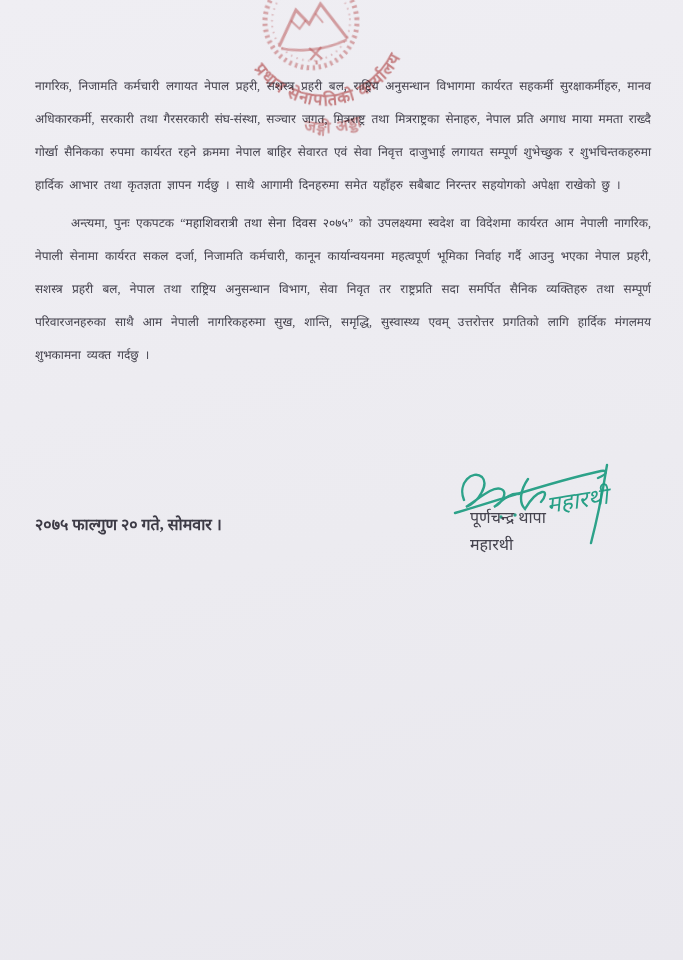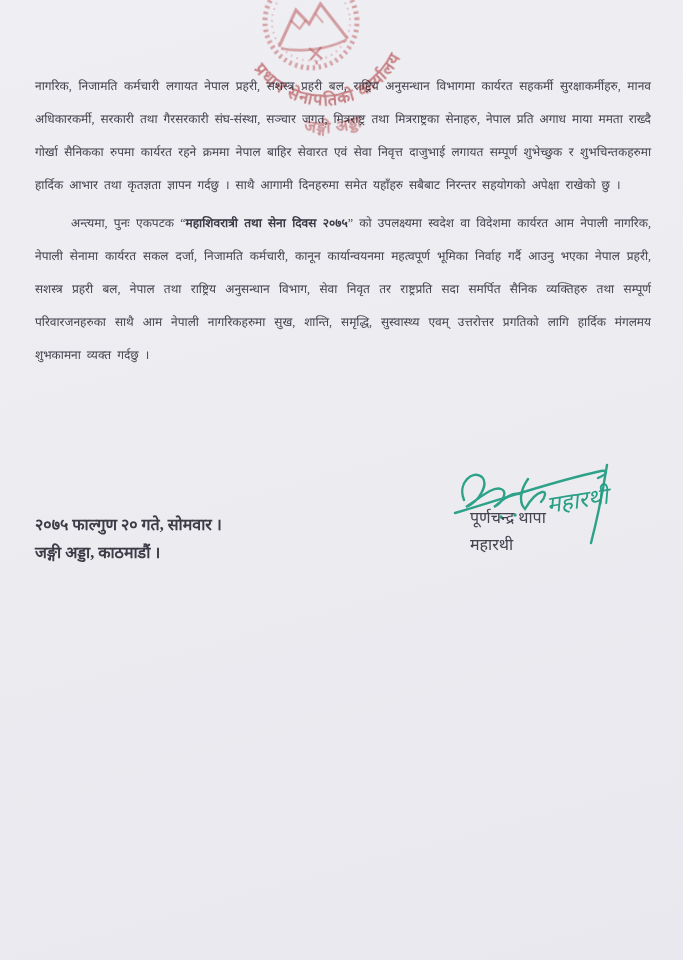--- a/index.html
+++ b/index.html
@@ -12,21 +12,21 @@
     color:#45434e;
     overflow:hidden;
   }
   .body-text{
     position:absolute;left:35px;top:70px;width:616px;
     font-size:12px;line-height:33px;
     text-align:justify;word-spacing:3px;
   }
   .para{margin:0;}
   .para-2{margin-top:5px;text-indent:36px;}
-  .bold-inline{font-weight:bold;color:#3b3944;}
+  .bold-inline{font-weight:normal;color:#3b3944;}
   .stamp-wrap{
     position:absolute;left:222px;top:-90px;width:220px;height:245px;
     transform:rotate(-5deg);
     mix-blend-mode:multiply;
     filter:blur(.4px);
     pointer-events:none;
   }
   .stamp-wrap svg{width:100%;height:100%;}
   .date-block{
     position:absolute;left:35px;top:511px;
@@ -83,21 +83,20 @@
       <path d="M7,57 C52,44 102,26 153,15 C159,14 161,17 150,22"></path>
       <path d="M159,9 C156,28 151,56 143,87"></path>
       <circle cx="53" cy="61" r="1.7" fill="#1d9c81" stroke="none"></circle>
       <circle cx="67" cy="59" r="1.7" fill="#1d9c81" stroke="none"></circle>
     </g>
     <text x="100" y="57" font-size="23" fill="#1d9c81" font-style="italic" opacity="0.95" transform="rotate(-9 100 57)" font-family="Liberation Serif, DejaVu Serif, serif">महारथी</text>
   </svg>
 
   <div class="date-block">
     <div>२०७५ फाल्गुण २० गते, सोमवार ।</div>
-    <div>जङ्गी अड्डा, काठमाडौं ।</div>
   </div>
 
   <div class="sign-block">
     <div class="sig-name">पूर्णचन्द्र थापा</div>
     <div class="sig-rank">महारथी</div>
   </div>
 
 </div>
 
 </body></html>

